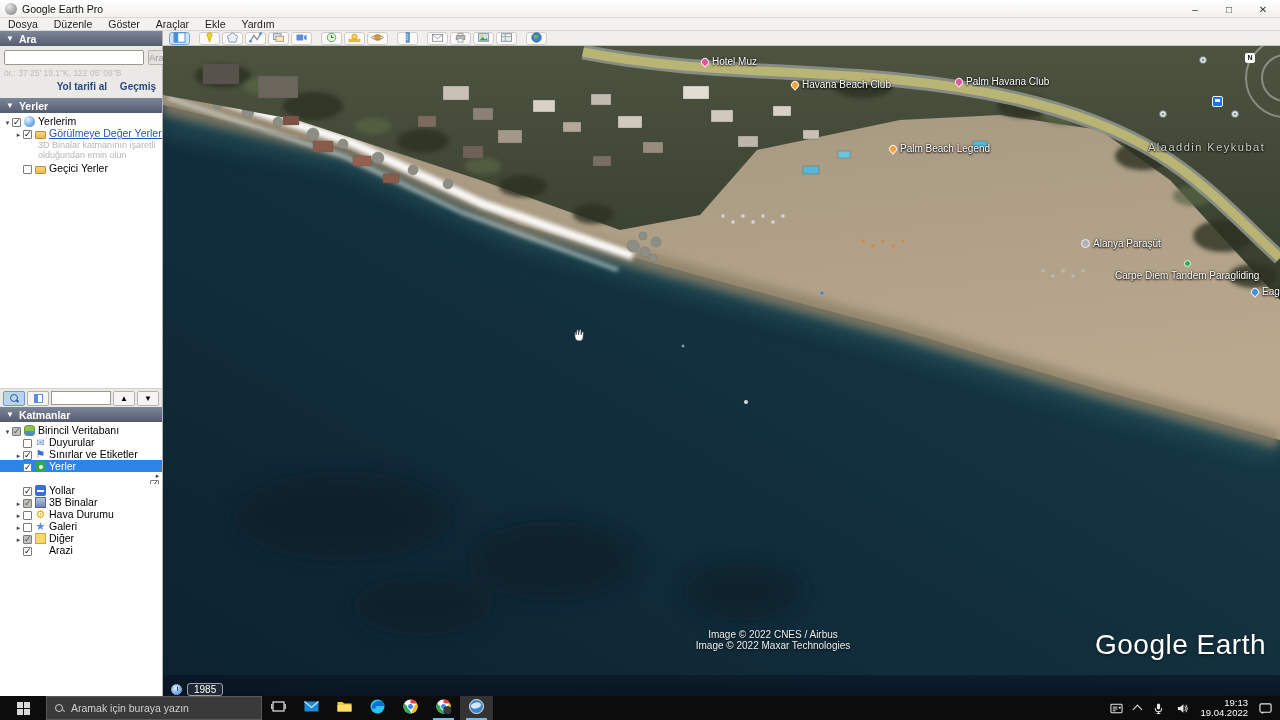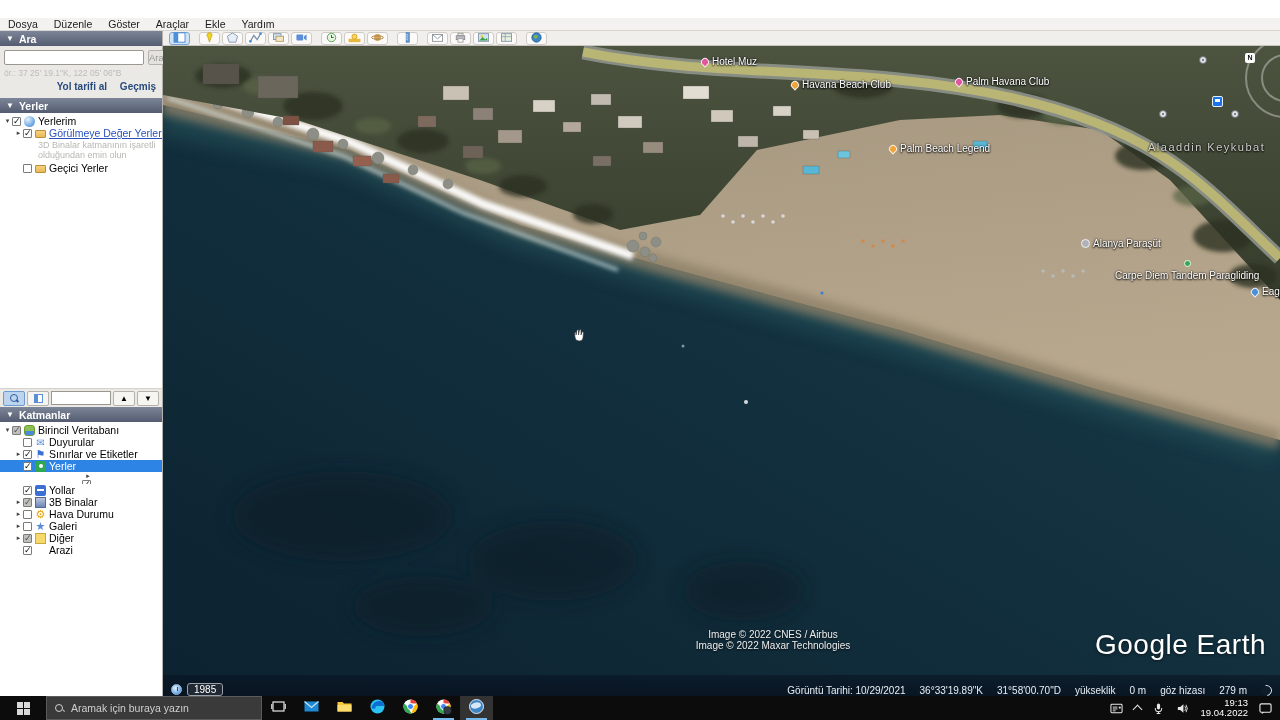--- a/index.html
+++ b/index.html
@@ -47,21 +47,21 @@
     border-radius:2px; font-size:10px; padding:0 3px; font-family:"Liberation Sans",sans-serif; }
   .search-btn { width:28px; height:15px; background:#e4e2de; border:1px solid #b5b2ac;
     border-radius:2px; color:#9b9a96; font-size:9.5px; text-align:center; line-height:13px; }
   .search-hint { color:#bdbcb8; font-size:8.5px; margin-top:3px; height:10px;
     white-space:nowrap; overflow:hidden; }
   .search-links { text-align:right; padding:3px 2px 4px 0; color:#274a7c; font-weight:bold;
     font-size:10px; }
   .search-links span { margin-left:10px; }
 
   .tree { padding-top:2px; }
-  .tree-row { display:flex; align-items:center; height:12px; white-space:nowrap;
+  .tree-row { display:flex; align-items:flex-end; height:12px; white-space:nowrap;
     overflow:hidden; color:#000; }
   .tree-row.selected { background:#2e84e5; color:#fff; }
   .tree-row.selected .lbl { color:#fff; }
   .arrow { width:9px; font-size:7px; color:#444; text-align:center; flex:none; }
   .cb { width:9px; height:9px; border:1px solid #7b7b78; background:#fff; flex:none;
     margin-right:3px; position:relative; border-radius:1px; }
   .cb.on::before { content:"\2713"; position:absolute; left:0; top:-2px; font-size:9px; color:#111; }
   .cb.partial { background:#bfbfbc; }
   .cb.partial::before { content:"\2713"; position:absolute; left:0; top:-2px; font-size:9px; color:#555; }
   .tree-icon { width:11px; height:11px; flex:none; margin-right:3px; position:relative;
@@ -181,20 +181,29 @@
   .tray svg { width:13px; height:13px; }
   .chevron-up { width:7px; height:7px; border-left:1.5px solid #e8e8e8; border-top:1.5px solid #e8e8e8;
     transform:rotate(45deg); margin-top:3px; }
   .clock-block { text-align:right; font-size:9.5px; line-height:10px; color:#fff; }
 </style>
 </head>
 <body>
 
 <div class="app">
 
+  <div class="titlebar">
+    <span class="app-ico"></span>
+    <span>Google Earth Pro</span>
+    <div class="win-controls">
+        <div class="win-btn">–</div>
+        <div class="win-btn">□</div>
+        <div class="win-btn">✕</div>
+      </div>
+  </div>
 
   <div class="menubar">
       <span class="menu-item">Dosya</span>
       <span class="menu-item">Düzenle</span>
       <span class="menu-item">Göster</span>
       <span class="menu-item">Araçlar</span>
       <span class="menu-item">Ekle</span>
       <span class="menu-item">Yardım</span>
     </div>
 
@@ -614,33 +623,20 @@
       <div>Image © 2022 CNES / Airbus</div>
       <div>Image © 2022 Maxar Technologies</div>
     </div>
     <div class="ge-logo">Google Earth</div>
 
     <div class="statusbar">
       <div class="status-left">
         <span class="hist-clock"></span>
         <span class="year-badge">1985</span>
       </div>
-      <div class="status-right">
-        <span>
-          <span>Görüntü Tarihi:</span>
-          <span>10/29/2021</span>
-        </span>
-        <span>36°33'19.89"K</span>
-        <span>31°58'00.70"D</span>
-        <span>yükseklik</span>
-        <span>0 m</span>
-        <span>göz hizası</span>
-        <span>279 m</span>
-        <span class="loader-moon"></span>
-      </div>
     </div>
   </div>
 
   <div class="taskbar">
     <div class="start-btn">
       <span class="win-logo">
           <i></i>
           <i></i>
           <i></i>
           <i></i>

